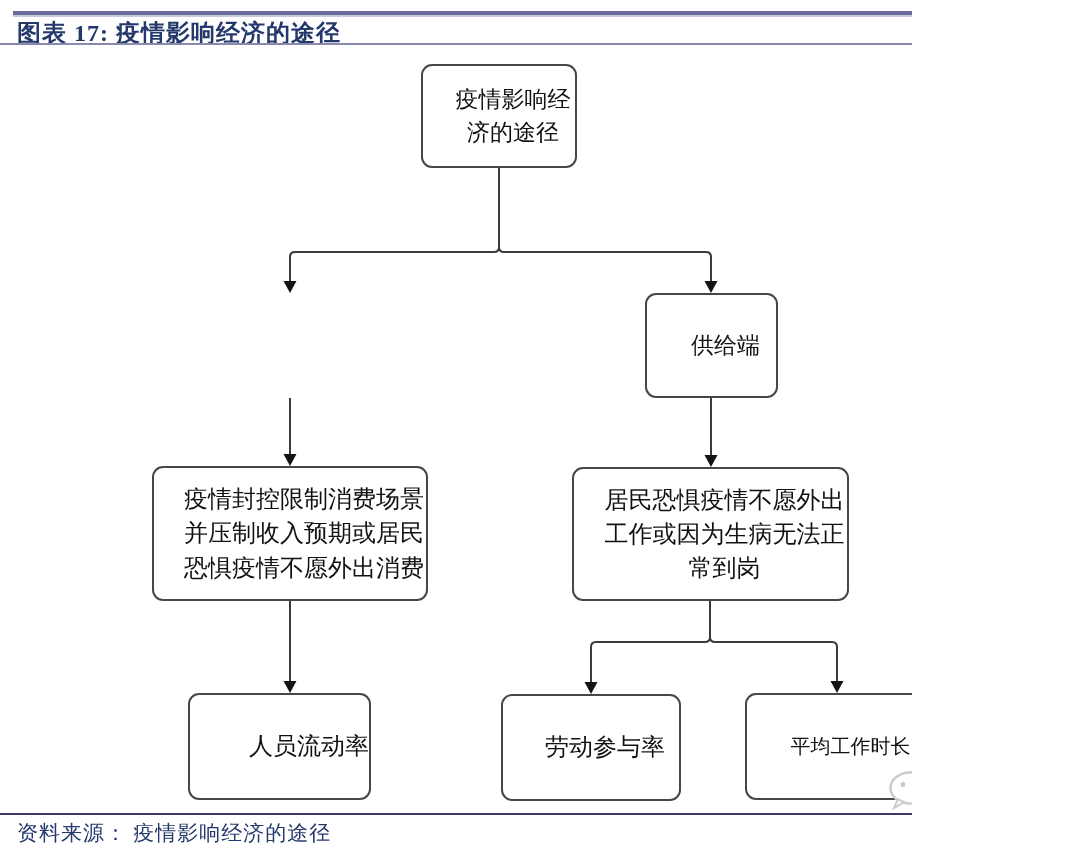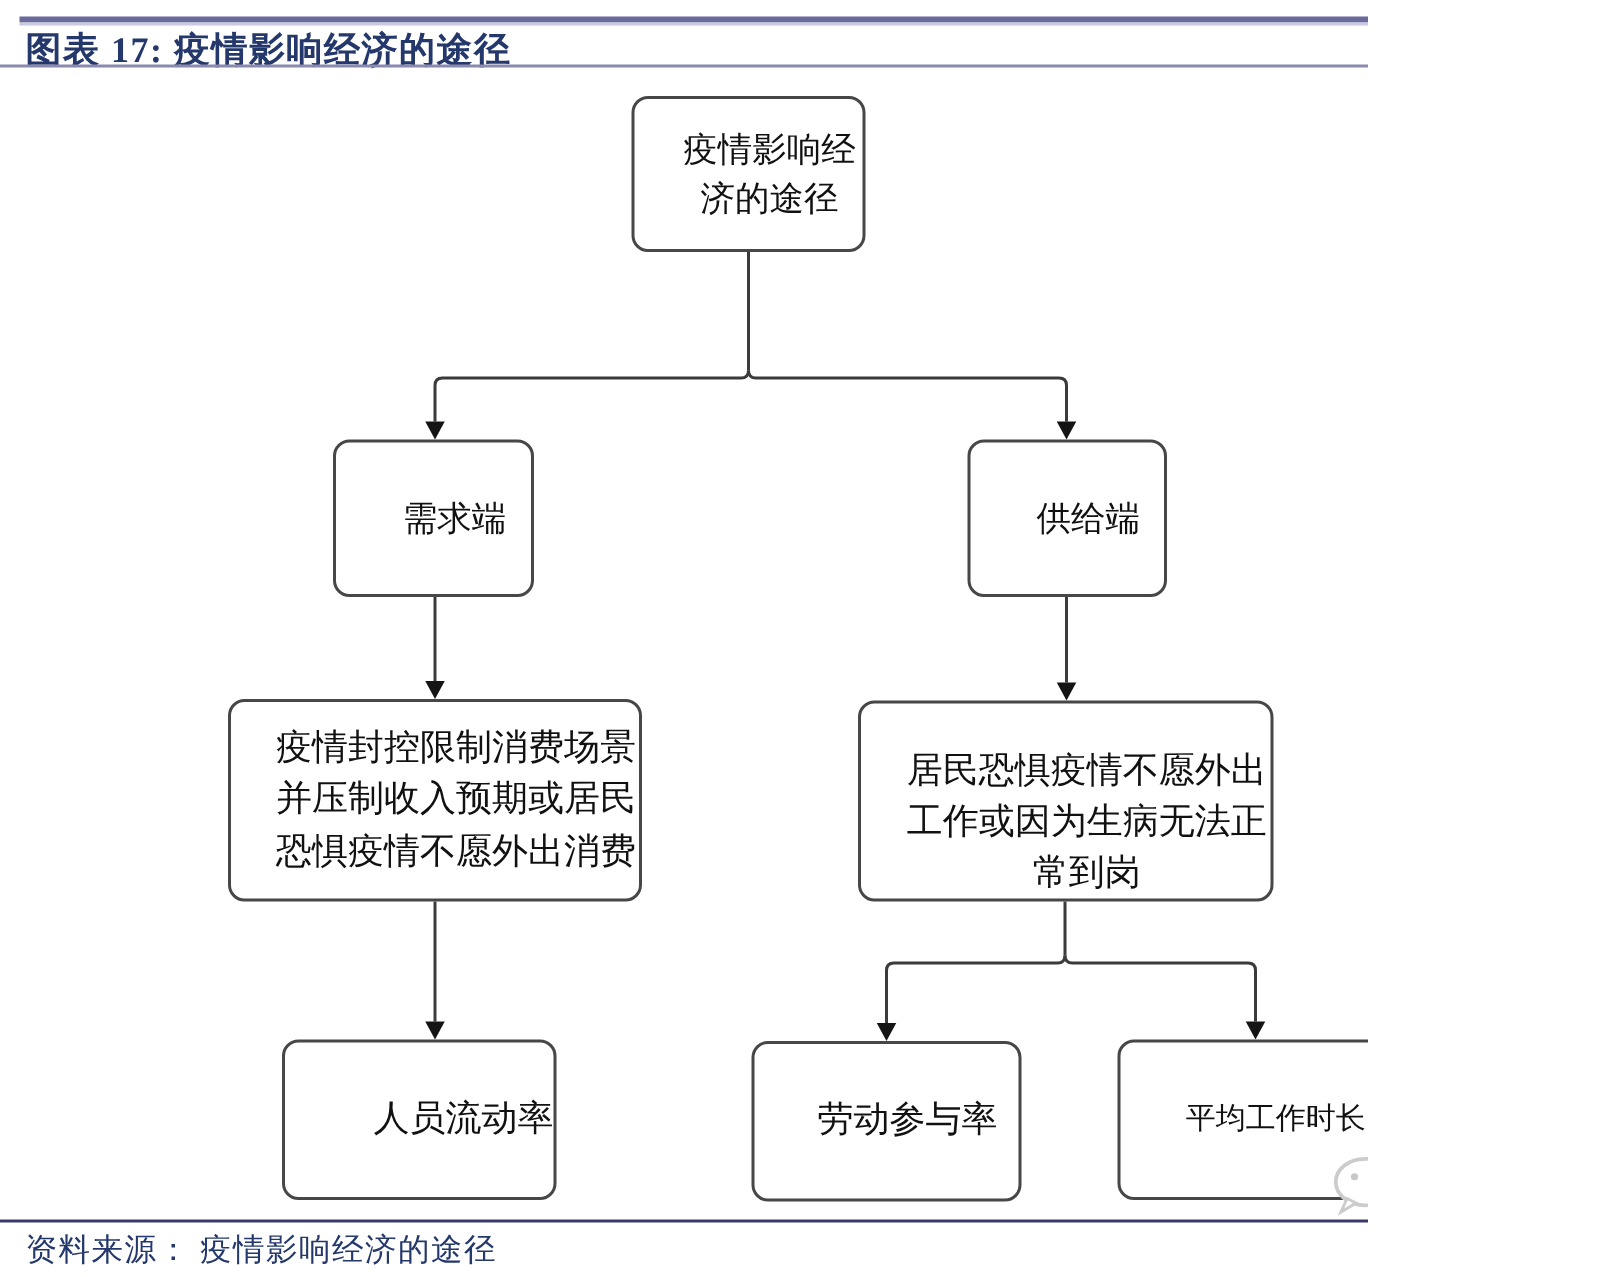--- a/index.html
+++ b/index.html
@@ -35,21 +35,21 @@
     line-height: 1.42;
     white-space: pre-line;
     box-sizing: border-box;
     z-index: 2;
     padding-left: 28px;
   }
   .node-root          { left: 421px; top: 64px;  width: 156px; height: 104px; }
   .node-demand        { left: 222px; top: 293px; width: 134px; height: 105px; }
   .node-supply        { left: 645px; top: 293px; width: 133px; height: 105px; }
   .node-demand-desc   { left: 152px; top: 466px; width: 276px; height: 135px; font-size: 24px; align-items: center; }
-  .node-supply-desc   { left: 572px; top: 467px; width: 277px; height: 134px; font-size: 24px; align-items: flex-end; }
+  .node-supply-desc   { left: 572px; top: 467px; width: 277px; height: 134px; font-size: 24px; }
   .node-mobility      { left: 188px; top: 693px; width: 183px; height: 107px; font-size: 24px; justify-content: flex-end; }
   .node-participation { left: 501px; top: 694px; width: 180px; height: 107px; font-size: 24px; }
   .node-hours         { left: 745px; top: 693px; width: 183px; height: 107px; font-size: 20px; }
 
   
   .edges { position: absolute; left: 0; top: 0; width: 1080px; height: 851px; z-index: 1; }
   .edges path { fill: none; stroke: #3b3b3b; stroke-width: 2; }
   .edges polygon { fill: #141414; stroke: none; }
 
   
@@ -105,23 +105,20 @@
     <path d="M710,637 Q710,642 705,642 L596,642 Q591,642 591,647 L591,682"></path>
     <polygon points="591,694 584.5,682 597.5,682"></polygon>
     <path d="M710,637 Q710,642 715,642 L832,642 Q837,642 837,647 L837,681"></path>
     <polygon points="837,693 830.5,681 843.5,681"></polygon>
   </svg>
 
   <div class="node node-root">
     <span>疫情影响经
 济的途径</span>
   </div>
-  <div class="node node-demand">
-    <span>需求端</span>
-  </div>
   <div class="node node-supply">
     <span>供给端</span>
   </div>
   <div class="node node-demand-desc">
     <span>疫情封控限制消费场景
 并压制收入预期或居民
 恐惧疫情不愿外出消费</span>
   </div>
   <div class="node node-supply-desc">
     <span>居民恐惧疫情不愿外出

